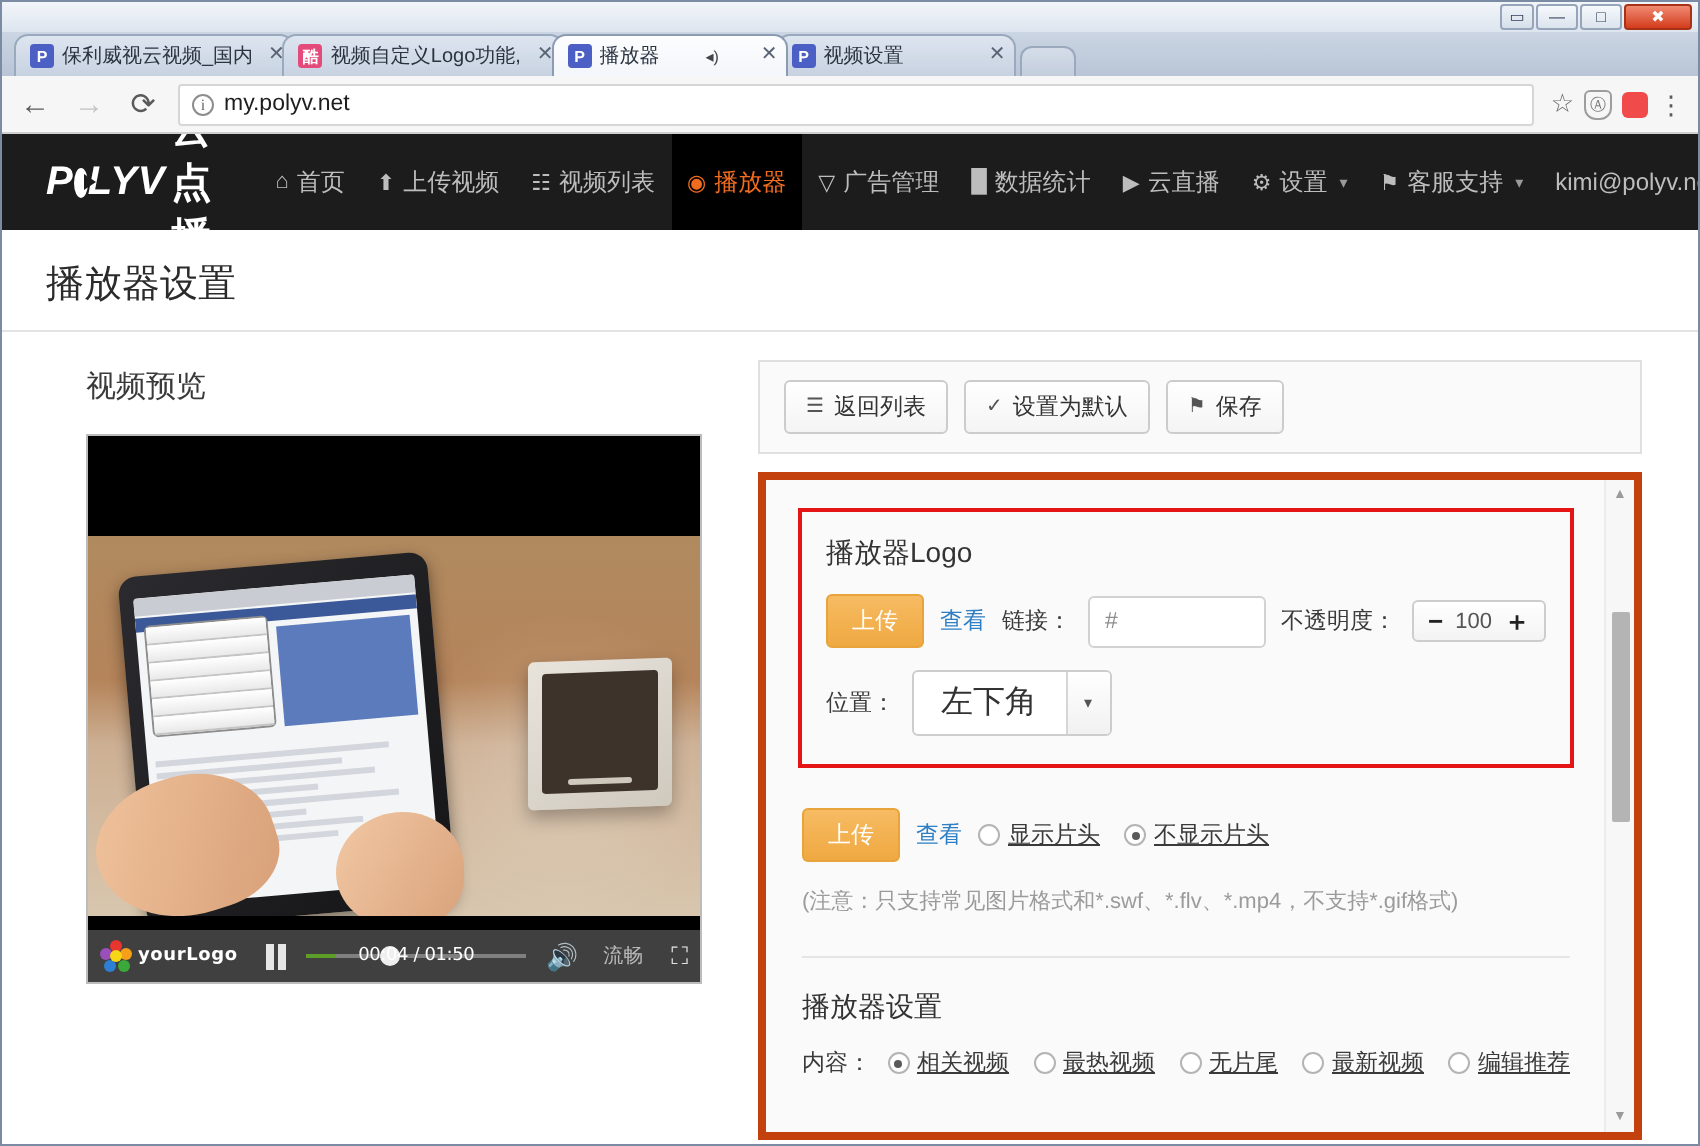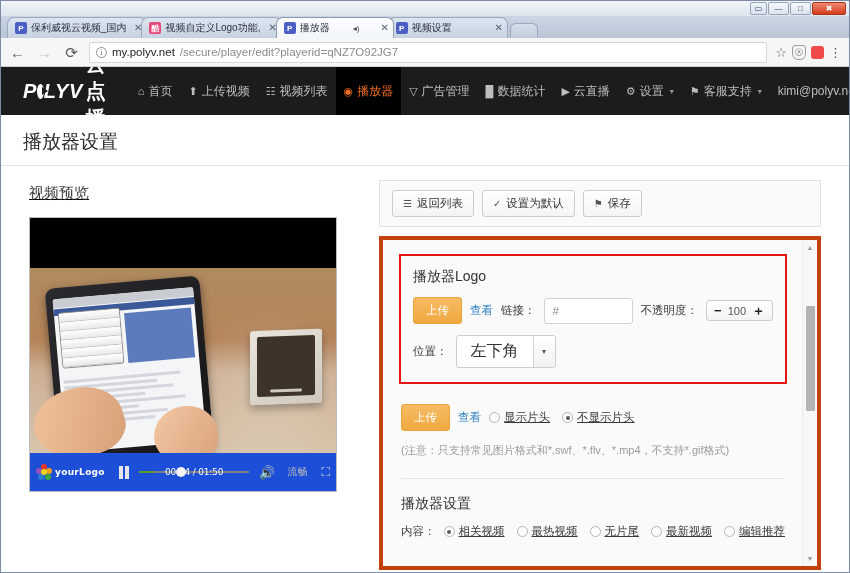--- a/index.html
+++ b/index.html
@@ -177,21 +177,21 @@
   .navitem .caret { font-size: 8px; margin-left: 2px; color: #9a9a9a; }
 
   
   .pagebody { padding: 0 0 0 0; background: #fff; height: 459px; position: relative; }
   .page-title {
     font-size: 19px; color: #2b2b2b; padding: 14px 0 10px 22px;
     border-bottom: 1px solid #e3e3e3;
     font-weight: normal;
   }
   .cols { display: flex; padding: 0; }
-  .leftcol { width: 368px; padding: 18px 0 0 8px; text-decoration: underline; }
+  .leftcol { width: 368px; padding: 18px 0 0 22px; }
   .sec-title { font-size: 15px; color: #3a3a3a; margin-bottom: 14px; padding-left: 20px;}
 
   
   .player {
     width: 308px; height: 275px; margin-left: 20px;
     background: #000; border: 1px solid #bcbcbc;
     position: relative; overflow: hidden;
   }
   .vid-letterbox-top { height: 50px; background: #000; }
   .vid-scene {
@@ -256,22 +256,22 @@
     transform: rotate(-18deg);
   }
   .hand2 {
     position: absolute; left: 124px; top: 138px; width: 64px; height: 58px;
     background: linear-gradient(120deg,#f2c8a4,#d8a27b);
     border-radius: 55% 50% 45% 50%;
   }
   .vid-letterbox-bot { height: 8px; background: #000; }
 
   .controls {
-    position: absolute; bottom: 0; left: 0; right: 0; height: 38px;
-    background: #1d4ed8;
+    position: absolute; bottom: 0; left: 0; right: 0; height: 26px;
+    background: #404040;
     display: flex; align-items: center; gap: 0;
     padding: 0 6px;
   }
   .yourlogo { display: flex; align-items: center; gap: 3px; }
   .logomark {
     width: 16px; height: 16px; position: relative;
   }
   .logomark i {
     position: absolute; width: 6px; height: 6px; border-radius: 50%;
   }
@@ -455,21 +455,20 @@
     <div class="tabstrip-fill"></div>
   </div>
 
   <div class="toolbar">
     <span class="navicon">←</span>
     <span class="navicon dim">→</span>
     <span class="navicon">⟳</span>
     <div class="omnibox">
       <span class="info-ic">i</span>
       <span class="url-host">my.polyv.net</span>
-        <span class="url-path">/secure/player/edit?playerid=qNZ7O92JG7</span>
     </div>
     <div class="tb-right">
       <span class="star">☆</span>
       <span class="shield">Ⓐ</span>
       <span class="red-dot"></span>
       <span class="kebab">⋮</span>
     </div>
   </div>
 
   <div class="viewport">

